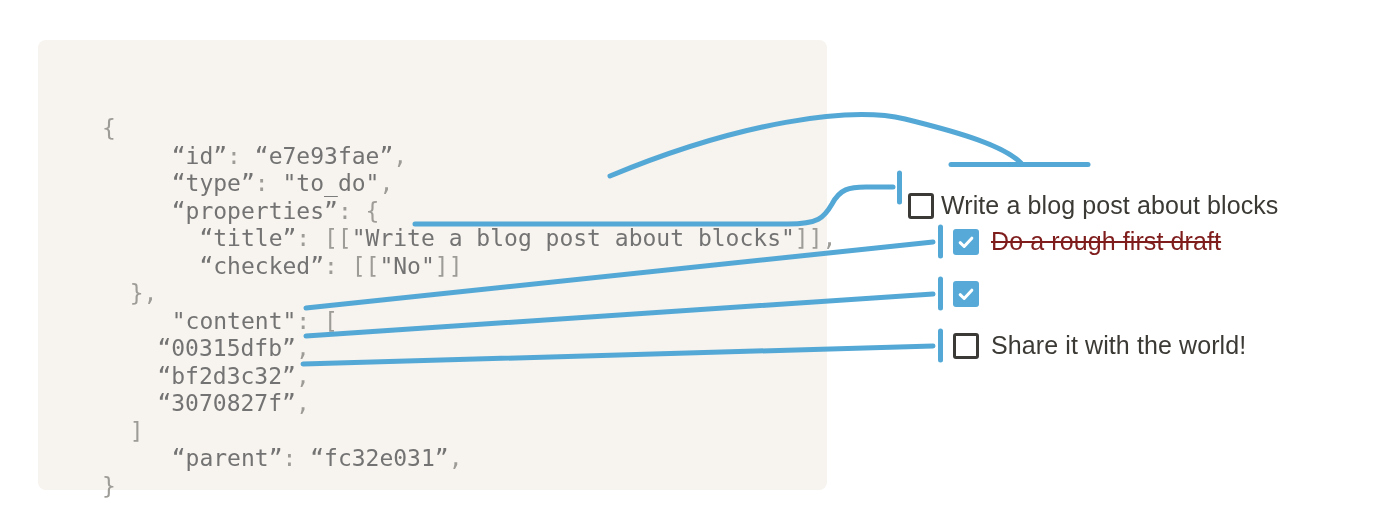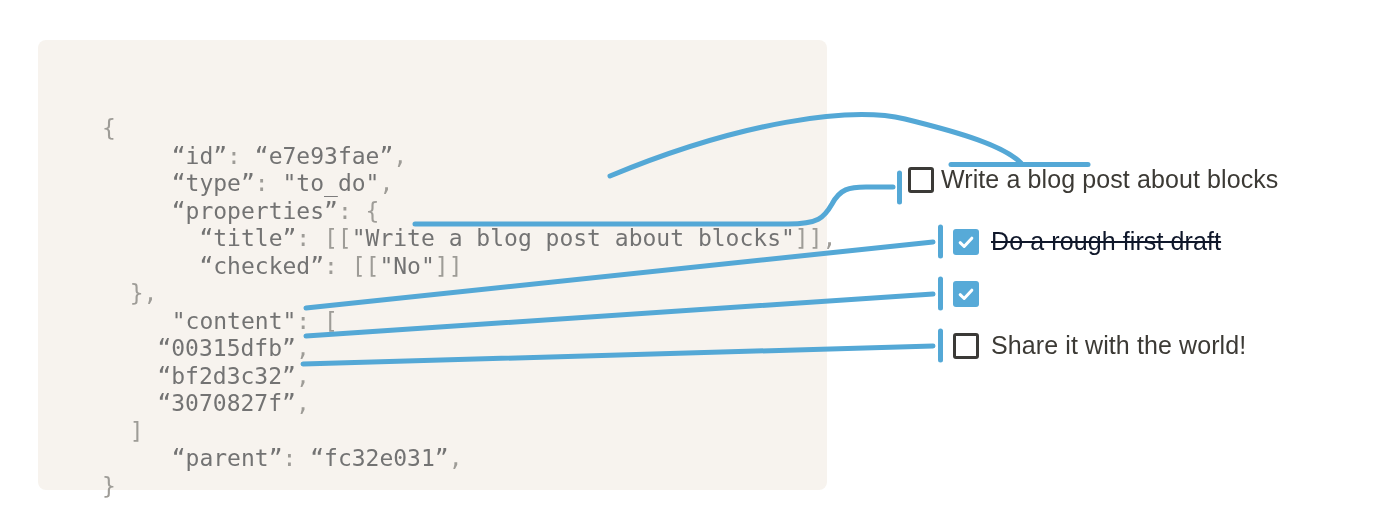--- a/index.html
+++ b/index.html
@@ -37,21 +37,21 @@
   .cb{
     width:26px;height:26px;box-sizing:border-box;flex:0 0 26px;
     border-radius:3px;display:flex;align-items:center;justify-content:center;
   }
   .cb.unchecked{background:#ffffff;border:3px solid #3b3a37;}
   .cb.checked{background:#57aad8;border:none;}
   .cb svg{display:block;}
   .todo-label{font-size:25px;letter-spacing:0.1px;white-space:nowrap;}
   .todo-label.plain{color:#3c3a35;}
   .todo-label.done{
-    color:#0f172a;
+    color:#7f1d1d;
     text-decoration:line-through;
     text-decoration-thickness:2px;
   }
 </style>
 </head>
 <body>
 
 <div class="canvas">
 
   <div class="code-box">
@@ -69,21 +69,21 @@
     <line x1="306" y1="336" x2="933" y2="294"></line>
     <line x1="303" y1="364" x2="933" y2="346"></line>
 
     <line x1="899.5" y1="173" x2="899.5" y2="202"></line>
     <line x1="940.5" y1="227" x2="940.5" y2="256"></line>
     <line x1="940.5" y1="279" x2="940.5" y2="308"></line>
     <line x1="940.5" y1="331" x2="940.5" y2="360"></line>
   </svg>
 
   <div id="todo-list">
-      <div class="todo-row" style="left: 908px; top: 166px; gap: 7px;">
+      <div class="todo-row" style="left: 908px; top: 192px; gap: 7px;">
         <span class="cb unchecked"></span>
         <span class="todo-label plain">Write a blog post about blocks</span>
       </div>
       <div class="todo-row" style="left: 953px; top: 228px;">
         <span class="cb checked">
           <svg width="20" height="20" viewBox="0 0 24 24" fill="none" stroke="#ffffff" stroke-width="3.6" stroke-linecap="round" stroke-linejoin="round">
             <path d="M5 12.8 L9.8 17.4 L19 7.4"></path>
           </svg>
         </span>
         <span class="todo-label done">Do a rough first draft</span>

